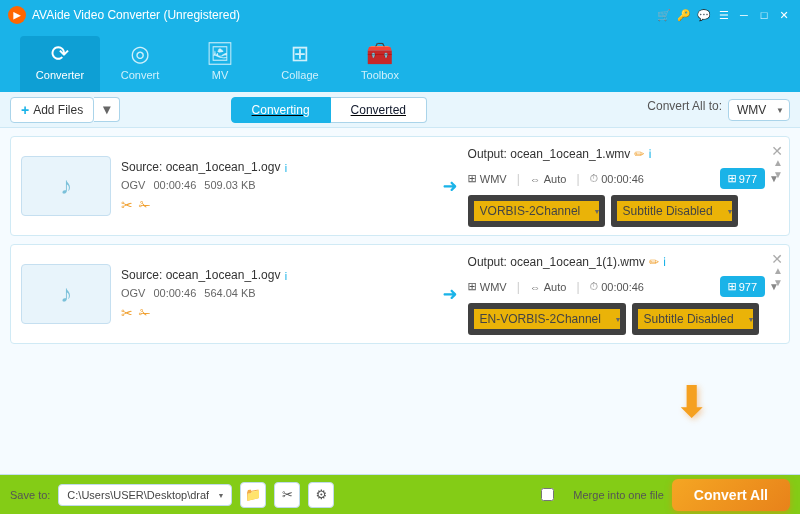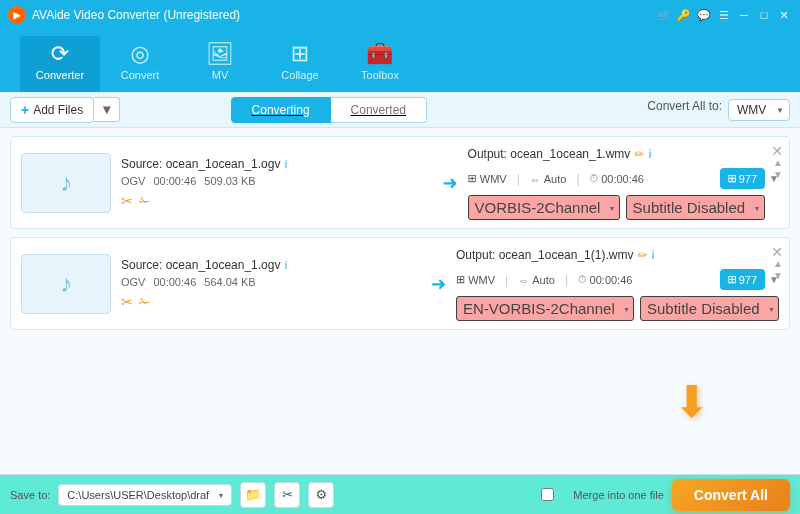--- a/index.html
+++ b/index.html
@@ -75,21 +75,21 @@
       background: white; border: 1px solid #aad4ea; border-left: none;
       border-radius: 0 4px 4px 0;
       padding: 4px 6px; cursor: pointer; color: #666;
     }
 
     .tab-group {
       display: flex; margin: 0 auto; gap: 0; text-decoration: underline;
     }
     .tab {
       padding: 5px 20px; cursor: pointer; font-size: 12px;
-      border: 1px solid #aad4ea; background: white; color: #737373;
+      border: 1px solid #aad4ea; background: white; color: #0f172a;
     }
     .tab:first-child { border-radius: 4px 0 0 4px; }
     .tab:last-child { border-radius: 0 4px 4px 0; border-left: none; }
     .tab.active { background: #1ab3e8; color: white; border-color: #1ab3e8; }
 
     .convert-all-to {
       display: flex; align-items: flex-start; gap: 6px; font-size: 12px; color: #555; margin-left: auto;
     }
     .format-select {
       background: white; border: 1px solid #aad4ea; border-radius: 4px;
@@ -163,23 +163,23 @@
     }
     .output-controls .format-badge {
       display: flex; align-items: center; gap: 3px;
       font-size: 11px; color: #555;
     }
 
     .output-dropdowns {
       display: flex; gap: 6px;
     }
     .mini-select {
-      border: 1px solid #404040; border-radius: 3px;
-      padding: 3px 18px 3px 6px; font-size: 15px; color: #444;
-      background: #fca5a5; appearance: none;
+      border: 6px solid #404040; border-radius: 3px;
+      padding: 3px 18px 3px 6px; font-size: 12px; color: #444;
+      background: #eab308; appearance: none;
       min-width: 100px;
     }
     .mini-select-wrap { position: relative; display: inline-block; }
     .mini-select-wrap::after {
       content: '▼'; font-size: 7px; color: #666;
       position: absolute; right: 4px; top: 50%; transform: translateY(-50%);
       pointer-events: none;
     }
 
     .format-btn {
@@ -193,21 +193,21 @@
       color: #aaa; cursor: pointer; font-size: 14px;
     }
     .expand-btns {
       position: absolute; top: 20px; right: 6px;
       display: flex; flex-direction: column; gap: 1px;
       font-size: 10px; color: #aaa; cursor: pointer;
     }
 
     
     .bottom-bar {
-      background: #5eead4;
+      background: #84cc16;
       height: 40px;
       border-top: 1px solid #c5dff0;
       display: flex;
       align-items: center;
       padding: 0 10px;
       gap: 8px;
     }
     .save-path {
       flex: 1; background: white; border: 1px solid #c0daea; border-radius: 4px;
       padding: 4px 8px; font-size: 11px; color: #444; max-width: 260px;

